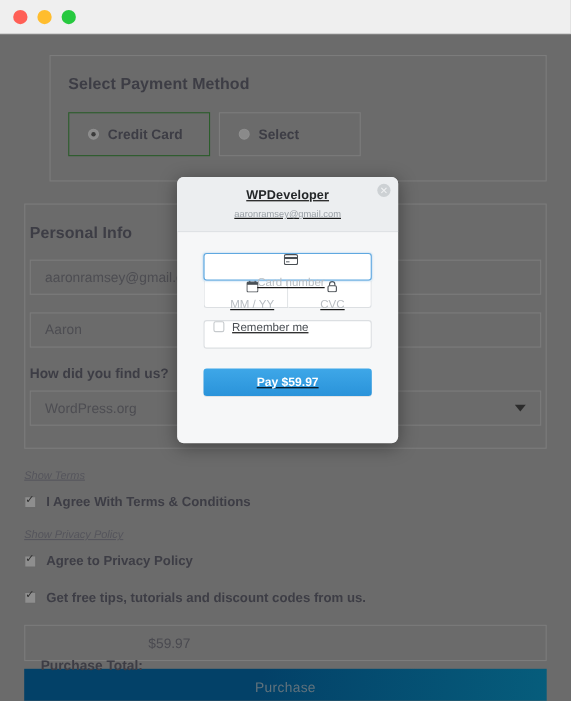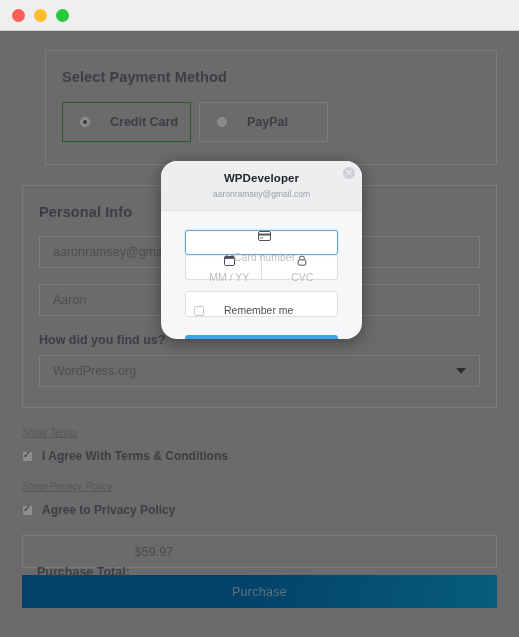--- a/index.html
+++ b/index.html
@@ -38,34 +38,34 @@
   #panel-payment { margin-top: 18px; padding: 18px 16px 22px; margin-left: 45px; }
   .panel-title {
     font-size: 14.5px; font-weight: bold; color: #3d3d45;
     letter-spacing: .1px;
   }
   .gateway-row { display: flex; gap: 8px; margin-top: 17px; }
   .gateway {
     width: 129px; height: 40px;
     display: flex; align-items: center; padding-left: 17px;
     border: 1px solid #7c7c7c;
-    font-size: 12.5px; font-weight: bold; color: #3d3d45; gap: 12px;
+    font-size: 12.5px; font-weight: bold; color: #3d3d45;
   }
   .gateway.selected { border: 1px solid #2b5d2b; }
   .radio {
     width: 10px; height: 10px; border-radius: 50%;
     border: 1px solid #8f8f8f; background: #8a8a8a;
     margin-right: 8px; display: inline-block; position: relative; flex: none;
   }
   .radio.on::after {
     content: ""; position: absolute; left: 2px; top: 2px;
     width: 4px; height: 4px; border-radius: 50%; background: #3a3a3a;
   }
 
-  #panel-personal { margin-top: 20px; padding: 18px 16px 20px; }
+  #panel-personal { margin-top: 20px; padding: 18px 4px 20px; }
   .field {
     height: 32px; border: 1px solid #7c7c7c;
     display: flex; align-items: center; padding: 0 13px;
     font-size: 12.5px; color: #4d4d52;
     margin-top: 16px; background: transparent;
   }
   .field.select { justify-content: space-between; margin-top: 8px; align-items: center; }
   .caret {
     width: 0; height: 0;
     border-left: 5px solid transparent; border-right: 5px solid transparent;
@@ -105,25 +105,26 @@
     margin: 7px 22px 0; height: 33px;
     background: linear-gradient(100deg, #034168 0%, #034168 45%, #065d7c 100%);
     display: flex; align-items: center; justify-content: center;
     font-size: 12.5px; color: #61727c; font-weight: normal;
     letter-spacing: .3px;
   }
 
   
   #modal {
     position: absolute; left: 161px; top: 161px;
-    width: 201px; height: 178px;
+    width: 201px; height: 242px;
     background: #f6f7f8;
-    border-radius: 16px;
+    border-radius: 6px;
     box-shadow: 0 3px 16px rgba(0,0,0,.38);
     overflow: hidden;
+    text-decoration: underline;
   }
   #modal-header {
     height: 50px; background: #eceef0;
     border-bottom: 1px solid #dfe2e5;
     position: relative;
     text-align: center;
   }
   #modal-title {
     font-size: 11.5px; font-weight: bold; color: #242729;
     padding-top: 11px; letter-spacing: .1px;
@@ -156,21 +157,21 @@
   #exp { width: 50%; border-radius: 0 0 0 3px; border-top: none; padding-left: 12px; }
   #cvc { width: 50%; border-radius: 0 0 3px 0; border-top: none; border-left: none; text-align: center; }
   .caret-bar {
     width: 1px; height: 12px; background: #444; margin-right: -3px;
   }
   .ico { flex: none; display: flex; align-items: center; }
 
   #remember {
     margin-top: 11px; height: 26px;
     background: #fff; border: 1px solid #dcdfe2; border-radius: 3px;
-    display: flex; align-items: flex-end; padding-left: 8px; gap: 20px;
+    display: flex; align-items: flex-start; padding-left: 8px; gap: 7px;
   }
   #remember .rbox {
     width: 10px; height: 10px; border: 1px solid #c6cacd;
     border-radius: 2px; background: #fff; flex: none;
   }
   #remember .rlbl { font-size: 10.5px; color: #4a4f54; }
 
   #pay-btn {
     margin-top: 18px; height: 25px;
     background: linear-gradient(#3ea7e8, #2a93da);
@@ -195,21 +196,21 @@
 
   <div class="panel" id="panel-payment">
     <div class="panel-title">Select Payment Method</div>
     <div class="gateway-row">
       <div class="gateway selected">
         <span class="radio on"></span>
         <span>Credit Card</span>
       </div>
       <div class="gateway">
         <span class="radio"></span>
-        <span>PayPal</span>
+        <span>Select</span>
       </div>
     </div>
   </div>
 
   <div class="panel" id="panel-personal">
     <div class="panel-title">Personal Info</div>
 
     <div class="field">
       <span>aaronramsey@gmail.com</span>
     </div>
@@ -234,20 +235,24 @@
     </div>
 
     <div class="spacer-link">
       <a class="showlink">Show Privacy Policy</a>
     </div>
     <div class="agree-row">
       <span class="cbx on"></span>
       <span class="lbl">Agree to Privacy Policy</span>
     </div>
 
+    <div class="agree-row" style="margin-top:19px">
+      <span class="cbx on"></span>
+      <span class="lbl">Get free tips, tutorials and discount codes from us.</span>
+    </div>
   </div>
 
   <div class="panel" id="panel-total">
     <span class="tlabel">Purchase Total:</span>
     <span class="tval">$59.97</span>
   </div>
 
   <div id="purchase-btn">
     <span>Purchase</span>
   </div>

